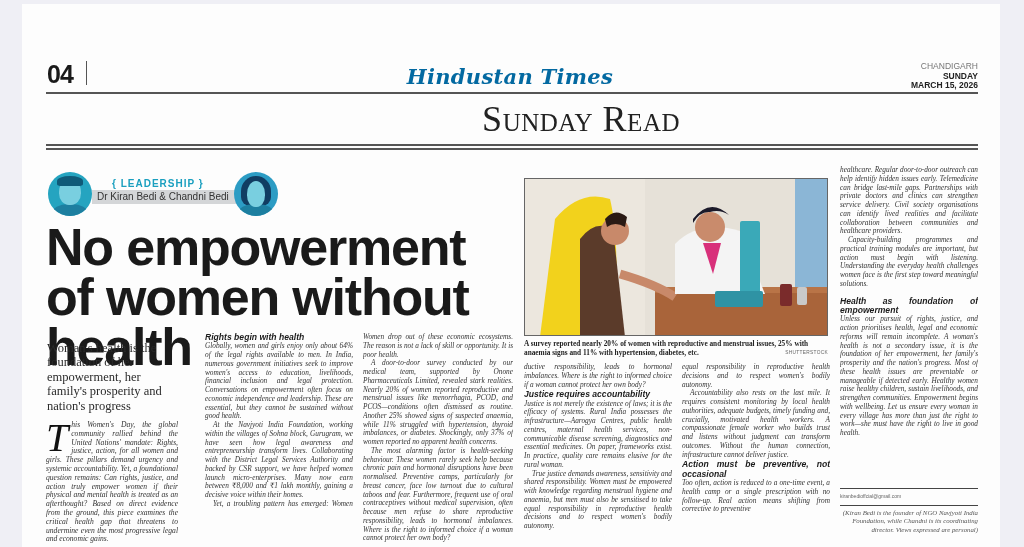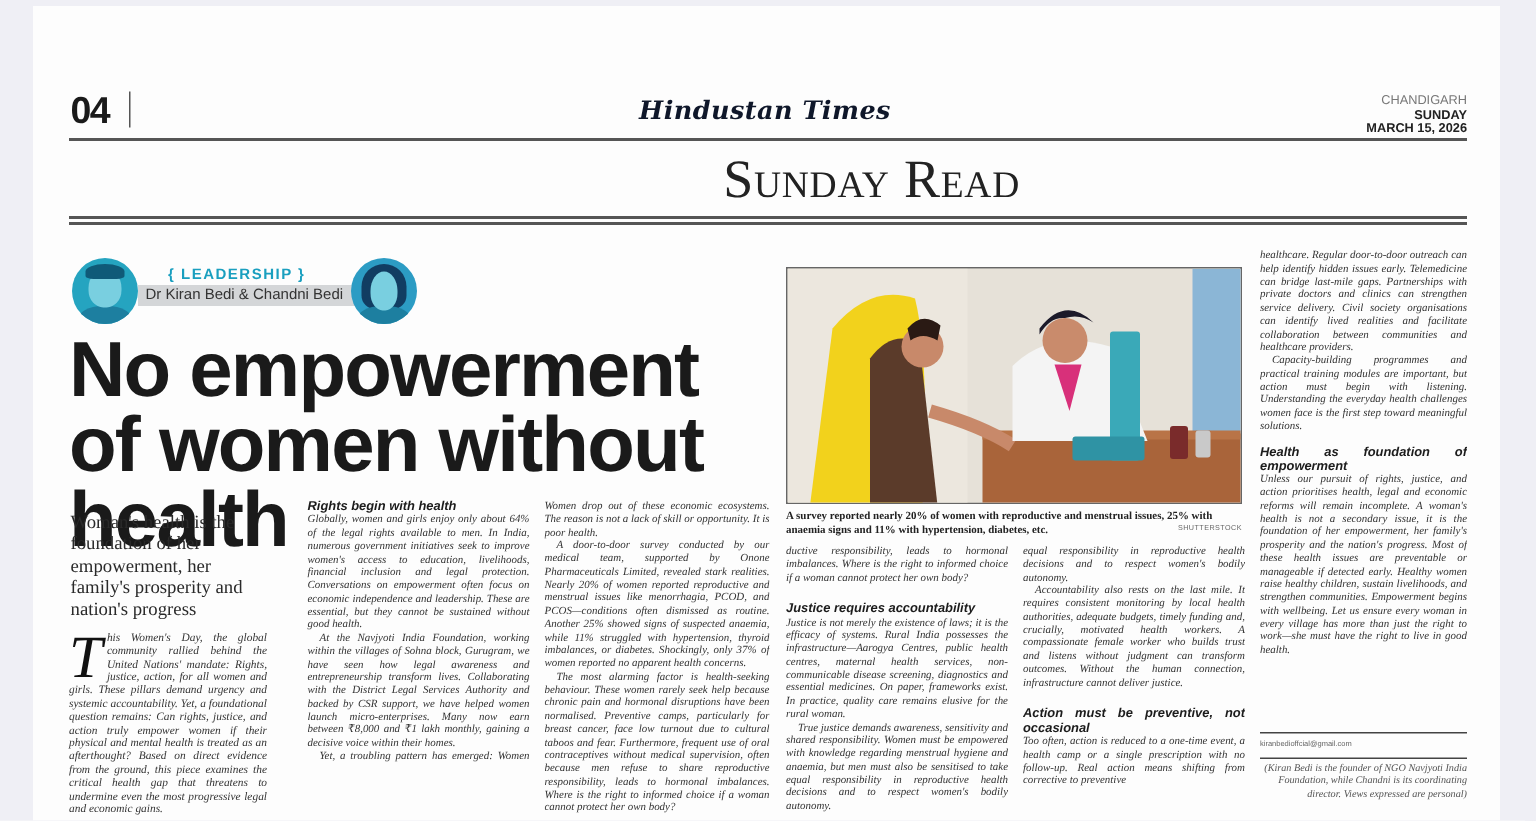--- a/index.html
+++ b/index.html
@@ -6,21 +6,21 @@
   html, body { width: 1024px; height: 547px; overflow: hidden; background: #efeff5; }
   body { position: relative; font-family: "Liberation Serif", "DejaVu Serif", serif; color: #1b1b1b; }
   .paper { position: absolute; left: 22px; top: 4px; width: 978px; height: 543px; background: #fdfdfd; }
 
   .pgno { position: absolute; left: 47px; top: 60px; font-family: "Liberation Sans", sans-serif; font-weight: 700; font-size: 25px; letter-spacing: -1px; color: #1a1a1a; }
   .pgbar { position: absolute; left: 86px; top: 61px; width: 1px; height: 24px; background: #555; }
   .rule-top { position: absolute; left: 46px; top: 92px; width: 932px; height: 2px; background: #555; }
   .dateline { position: absolute; right: 46px; top: 62px; text-align: right; font-family: "Liberation Sans", sans-serif; font-size: 8.5px; line-height: 9.5px; color: #333; }
   .dateline .city { color: #777; font-weight: 400; }
   .dateline .bold { font-weight: 700; color: #222; }
-  .masthead { position: absolute; left: 340px; top: 64px; width: 340px; text-align: center; font-family: "DejaVu Serif", serif; font-weight: 700; font-size: 17px; letter-spacing: 0.3px; color: #0f172a; font-style: italic; }
+  .masthead { position: absolute; left: 340px; top: 64px; width: 340px; text-align: center; font-family: "DejaVu Serif", serif; font-weight: 700; font-size: 21px; letter-spacing: 0.3px; color: #0369a1; font-style: italic; }
   .section { position: absolute; left: 340px; top: 99px; width: 340px; text-align: right; font-family: "Liberation Serif", serif; font-size: 36px; color: #222; font-variant: small-caps; letter-spacing: 0.5px; line-height: 40px; }
   .rule-dbl { position: absolute; left: 46px; top: 144px; width: 932px; height: 6px; border-top: 2px solid #555; border-bottom: 2px solid #555; }
 
   .av { position: absolute; width: 44px; height: 44px; border-radius: 50%; background: #25a4c0; overflow: hidden; }
   .av .head { position: absolute; left: 11px; top: 7px; width: 22px; height: 26px; border-radius: 50% 50% 45% 45%; background: #79cfe0; }
   .av .hair { position: absolute; left: 9px; top: 4px; width: 26px; height: 14px; border-radius: 50% 50% 20% 20%; background: #0f5a78; }
   .av .body { position: absolute; left: 4px; top: 32px; width: 36px; height: 20px; border-radius: 45% 45% 0 0; background: #1d7fa0; }
   .av2 .hair { height: 30px; left: 7px; width: 30px; border-radius: 50% 50% 30% 30%; background: #113d62; }
   .av2 .head { left: 13px; top: 9px; width: 18px; }
   .av2 { background: #2c9cc4; }
@@ -28,21 +28,21 @@
   .bylinebar { position: absolute; left: 92px; top: 190px; width: 148px; height: 14px; background: #d4d6d8; }
   .byline { position: absolute; left: 97px; top: 191px; font-family: "Liberation Sans", sans-serif; font-size: 10px; color: #333; white-space: nowrap; }
 
   .headline { position: absolute; left: 46px; top: 222px; width: 470px; font-family: Liberation Sans, sans-serif; font-size: 52px; line-height: 50px; color: #1a1a1a; letter-spacing: -1.2px; }
 
   .standfirst { position: absolute; left: 47px; top: 341px; width: 128px; font-family: "Liberation Serif", serif; font-size: 12.5px; line-height: 14.4px; color: #2a2a2a; }
 
   .col { position: absolute; font-size: 7.3px; line-height: 8.75px; color: #333; text-align: justify; hyphens: auto; font-style: italic; }
   .col p { text-indent: 8px; }
   .col p.ni { text-indent: 0; }
-  .col h3 { font-family: "Liberation Sans", sans-serif; font-weight: 700; font-size: 8.6px; line-height: 9.4px; color: #1c1c1c; margin-top: 12px; }
+  .col h3 { font-family: "Liberation Sans", sans-serif; font-weight: 700; font-size: 8.6px; line-height: 9.4px; color: #1c1c1c; margin-top: 1px; }
   .col h3.first { margin-top: 0; }
   .col .intro { font-size: 7.6px; line-height: 8.8px; }
   .dropcap { float: left; font-size: 40px; line-height: 32px; margin: 1px 3px 0 0; color: #111; }
 
   .photo { position: absolute; left: 524px; top: 178px; width: 304px; height: 158px; border: 1px solid #666; overflow: hidden; background: #e8e4dc; }
   .caption { position: absolute; left: 524px; top: 340px; width: 304px; font-size: 7.3px; line-height: 8.6px; font-weight: 700; color: #222; }
   .credit { position: absolute; right: 0; bottom: 0; font-family: "Liberation Sans", sans-serif; font-size: 4.8px; font-weight: 400; color: #666; letter-spacing: 0.3px; }
 
   .email-rule1 { position: absolute; left: 840px; top: 488px; width: 138px; height: 1px; background: #444; }
   .email { position: absolute; left: 840px; top: 493px; font-family: "Liberation Sans", sans-serif; font-size: 5px; color: #666; }

